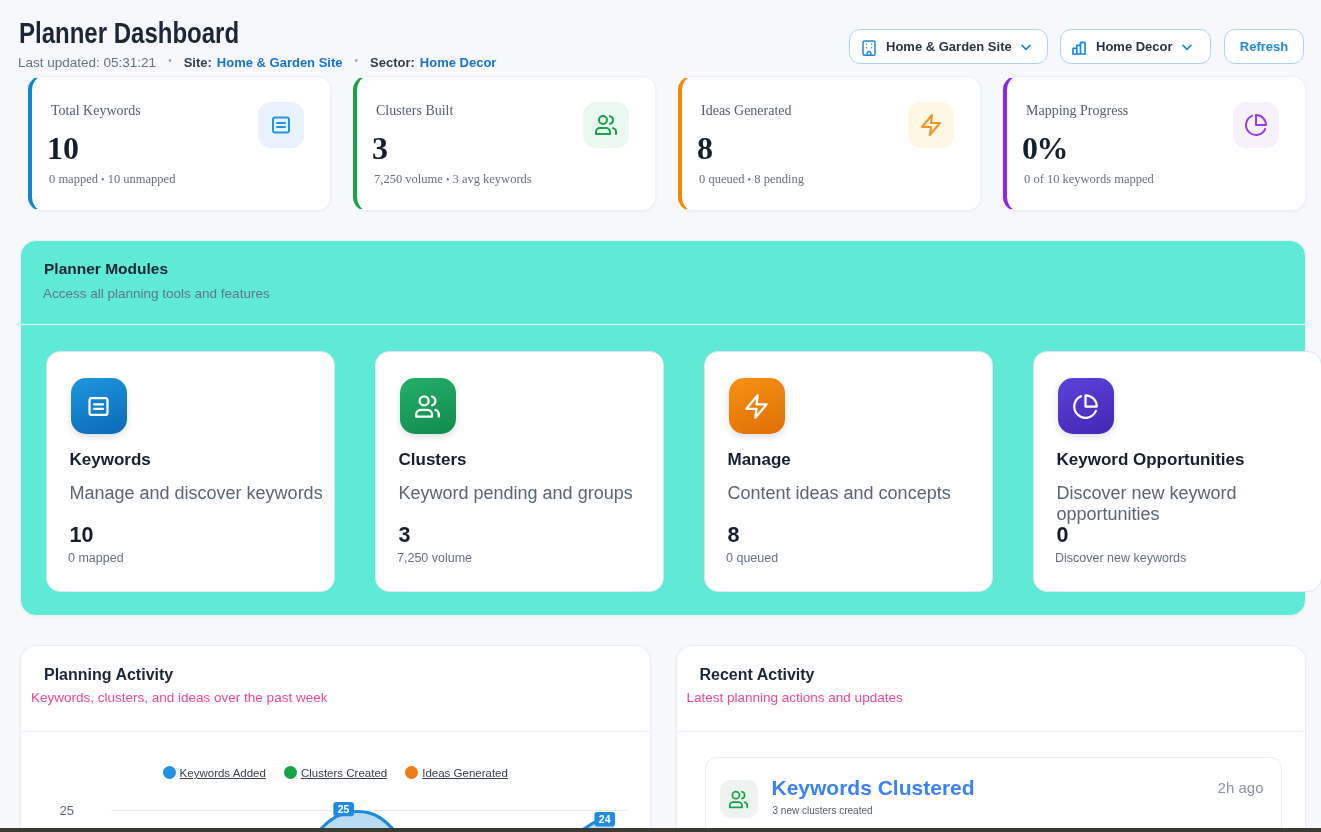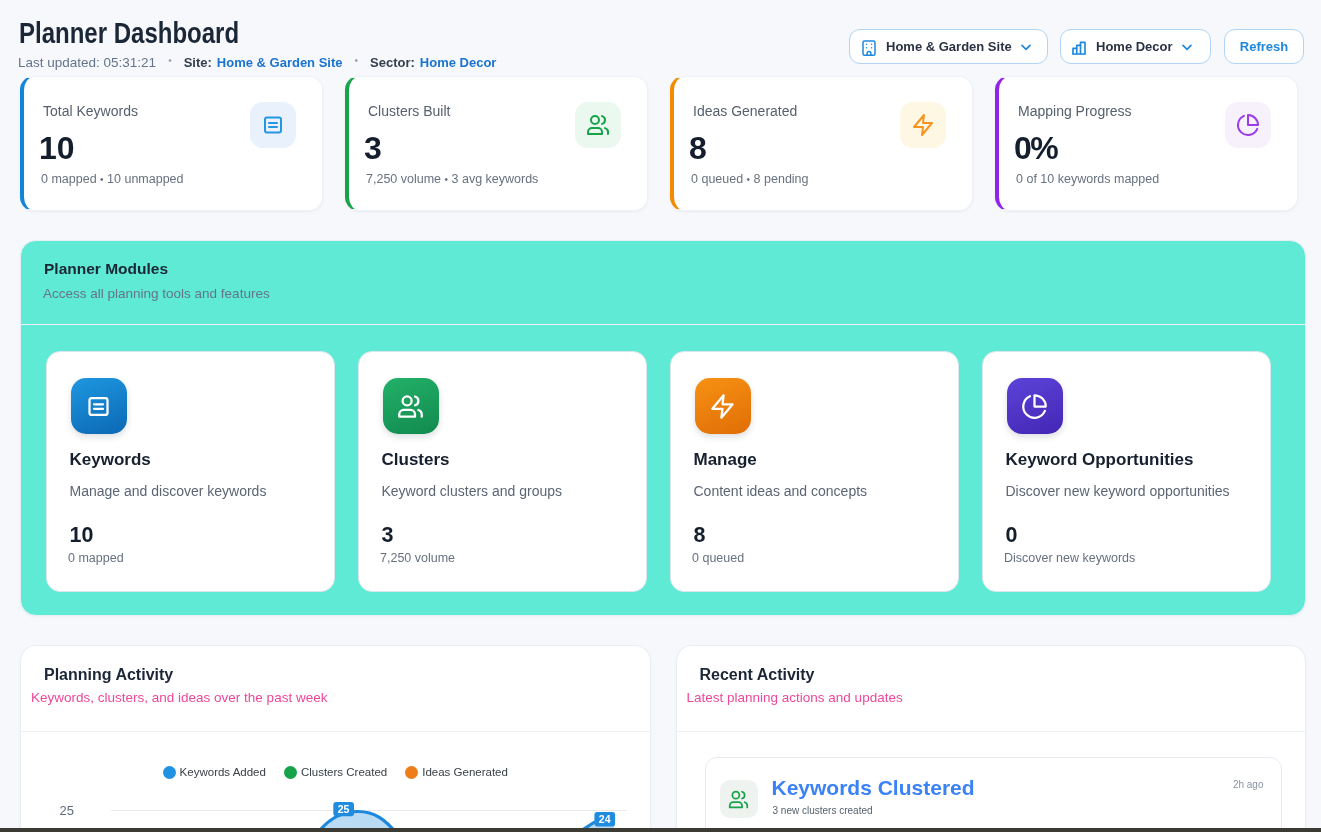--- a/index.html
+++ b/index.html
@@ -15,66 +15,66 @@
 
 
 .ctrl { position:absolute; top:29px; height:35px; background:#fff; border:1.5px solid #b0d4f2; border-radius:11px; display:flex; align-items:center; font-size:13px; font-weight:bold; color:#2a3344; white-space:nowrap; }
 #sel1 { left:849px; width:199px; padding-left:10px; }
 #sel2 { left:1060px; width:151px; padding-left:9px; }
 #refresh { left:1224px; width:80px; justify-content:center; color:#1e88dd; }
 .ctrl svg.lead { margin-right:8px; margin-top:3px; flex:none; }
 .ctrl svg.chev { margin-left:6px; flex:none; }
 
 
-.stats { position:absolute; left:20px; top:76px; width:1286px; display:flex; gap:22px; }
+.stats { position:absolute; left:28px; top:76px; width:1286px; display:flex; gap:22px;font-family:Liberation Serif, serif; }
 .stat { position:relative; width:303px; height:135px; background:#fff; border-radius:14px; border:1px solid #eef2f8; border-left:4.5px solid #1285d8; box-shadow:0 1px 3px rgba(25,39,60,.05); }
 .stat .lbl { position:absolute; left:19px; top:26px; font-size:14px; color:#57606e; }
 .stat .num { position:absolute; left:15px; top:53px; font-size:32px; font-weight:bold; color:#141e2c; }
 .stat .cap { position:absolute; left:17px; top:95px; font-size:12.5px; color:#67717f; }
 .sd { font-size:10px; } .stat .ic { position:absolute; right:26px; top:25px; width:46px; height:46px; border-radius:13px; display:flex; align-items:center; justify-content:center; }
 .s-blue { border-left-color:#1285d8; } .s-blue .ic { background:#e8f1fc; }
 .s-green { border-left-color:#17a34a; } .s-green .ic { background:#eaf8f0; }
 .s-orange { border-left-color:#f28b00; } .s-orange .ic { background:#fdf7e4; }
 .s-purple { border-left-color:#9223e8; } .s-purple .ic { background:#f7f1fc; }
 
 
 .section { position:absolute; left:20px; top:240px; width:1286px; height:376px; background:#5eead4; border-radius:16px; border:1px solid #e9eef5; box-shadow:0 1px 3px rgba(25,39,60,.04); }
 .sec-h1 { position:absolute; left:23px; top:18.5px; font-size:15.5px; font-weight:bold; color:#1b2637; }
 .sec-h2 { position:absolute; left:22px; top:45px; font-size:13.5px; color:#64748b; }
 .sec-div { position:absolute; left:0; top:83px; width:100%; height:1px; background:#eef1f6; }
-.mods { position:absolute; left:24.5px; top:110px; display:flex; gap:23px; }
+.mods { position:absolute; left:24.5px; top:110px; display:flex; gap:40px; }
 .mod { position:relative; width:289px; height:241px; background:#fff; border-radius:14px; border:1px solid #dbe5f2; }
 .mod .tile { position:absolute; left:24px; top:26px; width:56px; height:56px; border-radius:15px; display:flex; align-items:center; justify-content:center; box-shadow:0 3px 6px rgba(25,39,60,.15); }
 .mod .t { position:absolute; left:23px; top:98px; font-size:17px; font-weight:bold; color:#16202e; }
-.mod .d { position:absolute; left:23px; top:131px; font-size:14px; color:#5b6573; }
+.mod .d { position:absolute; left:23px; top:131px; font-size:18px; color:#5b6573; }
 .mod .n { position:absolute; left:23px; top:171px; font-size:21.5px; font-weight:bold; color:#141e2c; }
 .mod .c { position:absolute; left:21.5px; top:199px; font-size:12.5px; color:#67717f; }
 .g-blue { background:linear-gradient(160deg,#1e97e0,#0c68b5); }
 .g-green { background:linear-gradient(160deg,#23b168,#118a4f); }
 .g-orange { background:linear-gradient(160deg,#f79113,#e06e06); }
 .g-purple { background:linear-gradient(160deg,#5c43d8,#4326b5); }
 
 
 .bcard { position:absolute; top:645px; width:630.5px; height:300px; background:#fff; border-radius:16px 16px 0 0; border:1px solid #e9eef5; border-bottom:none; box-shadow:0 1px 3px rgba(25,39,60,.04); }
 #bleft { left:20px; }
 #bright { left:675.5px; }
 .b-h1 { position:absolute; left:23px; top:20px; font-size:16px; font-weight:bold; color:#1b2637; }
 .b-h2 { position:absolute; left:10px; top:44px; font-size:13.5px; color:#ec4899; }
 .b-div { position:absolute; left:0; top:85px; width:100%; height:1px; background:#eef1f6; }
 
 .legend { position:absolute; left:0; top:120px; width:100%; display:flex; justify-content:center; gap:18px; font-size:11.5px; color:#3a4148; }
-.legend .li { display:flex; align-items:flex-start; gap:4px; }
+.legend .li { display:flex; align-items:flex-end; gap:4px;text-decoration:underline; }
 .legend .dotc { width:13px; height:13px; border-radius:50%; }
 
 
 .ritem { position:absolute; left:28px; top:111px; width:577px; height:120px; border:1px solid #e7ecf3; border-radius:12px; background:#fff; }
 .ritem .itile { position:absolute; left:14px; top:22px; width:38px; height:38px; border-radius:10px; background:#eff3f0; display:flex; align-items:center; justify-content:center; }
 .ritem .rt { position:absolute; left:66px; top:18px; font-size:21px; font-weight:bold; color:#3b82f6; }
 .ritem .rs { position:absolute; left:67px; top:47px; font-size:10px; color:#555f6d; }
-.ritem .ra { position:absolute; right:17px; top:21px; font-size:10px; color:#8a93a1; }
+.ritem .ra { position:absolute; right:17px; top:21px; font-size:15px; color:#8a93a1; }
 
 
 .chart { position:absolute; left:0; top:0; width:630px; height:187px; }
 .ylab { position:absolute; left:33px; top:157px; width:20px; text-align:right; font-size:13px; color:#5f6b7a; }
 
 .darkbar { position:absolute; left:0; top:828px; width:1321px; height:4px; background:#3b3a33; z-index:50; }
 </style>
 </head>
 <body>
 
@@ -189,21 +189,21 @@
     <div class="mod">
       <div class="tile g-green">
           <svg width="27" height="27" viewBox="0 0 24 24" fill="none" stroke="#ffffff" stroke-width="2" stroke-linecap="round" stroke-linejoin="round">
             <circle cx="9" cy="7" r="4"></circle>
             <path d="M2 21v-2a4 4 0 0 1 4-4h6a4 4 0 0 1 4 4v2z"></path>
             <path d="M16 3.13a4 4 0 0 1 0 7.75"></path>
             <path d="M22 21v-2a4 4 0 0 0-3-3.87"></path>
           </svg>
         </div>
       <div class="t">Clusters</div>
-      <div class="d">Keyword clusters and groups</div>
+      <div class="d">Keyword pending and groups</div>
       <div class="n">3</div>
       <div class="c">7,250 volume</div>
     </div>
     <div class="mod">
       <div class="tile g-orange">
           <svg width="27" height="27" viewBox="0 0 24 24" fill="none" stroke="#ffffff" stroke-width="2" stroke-linecap="round" stroke-linejoin="round">
             <path d="M13 2 3 14h9l-1 8 10-12h-9l1-8z"></path>
           </svg>
         </div>
       <div class="t">Manage</div>

